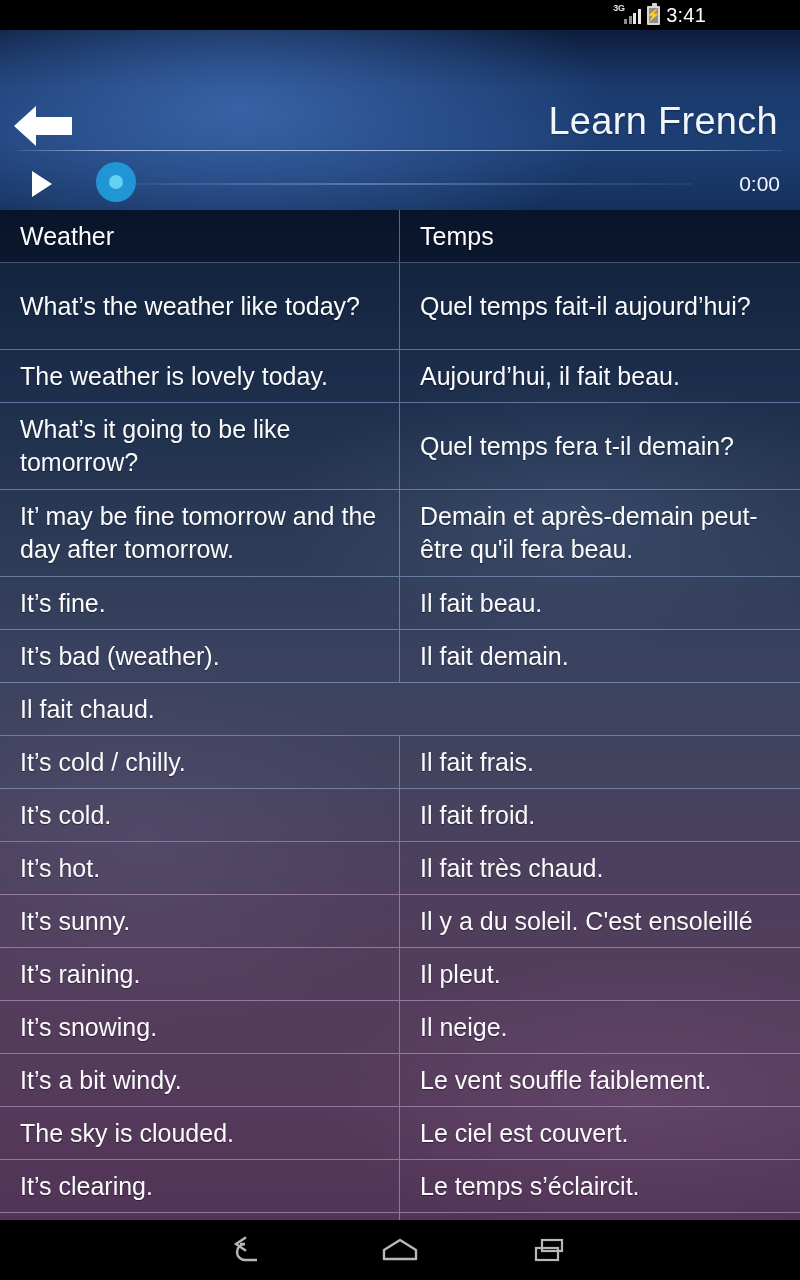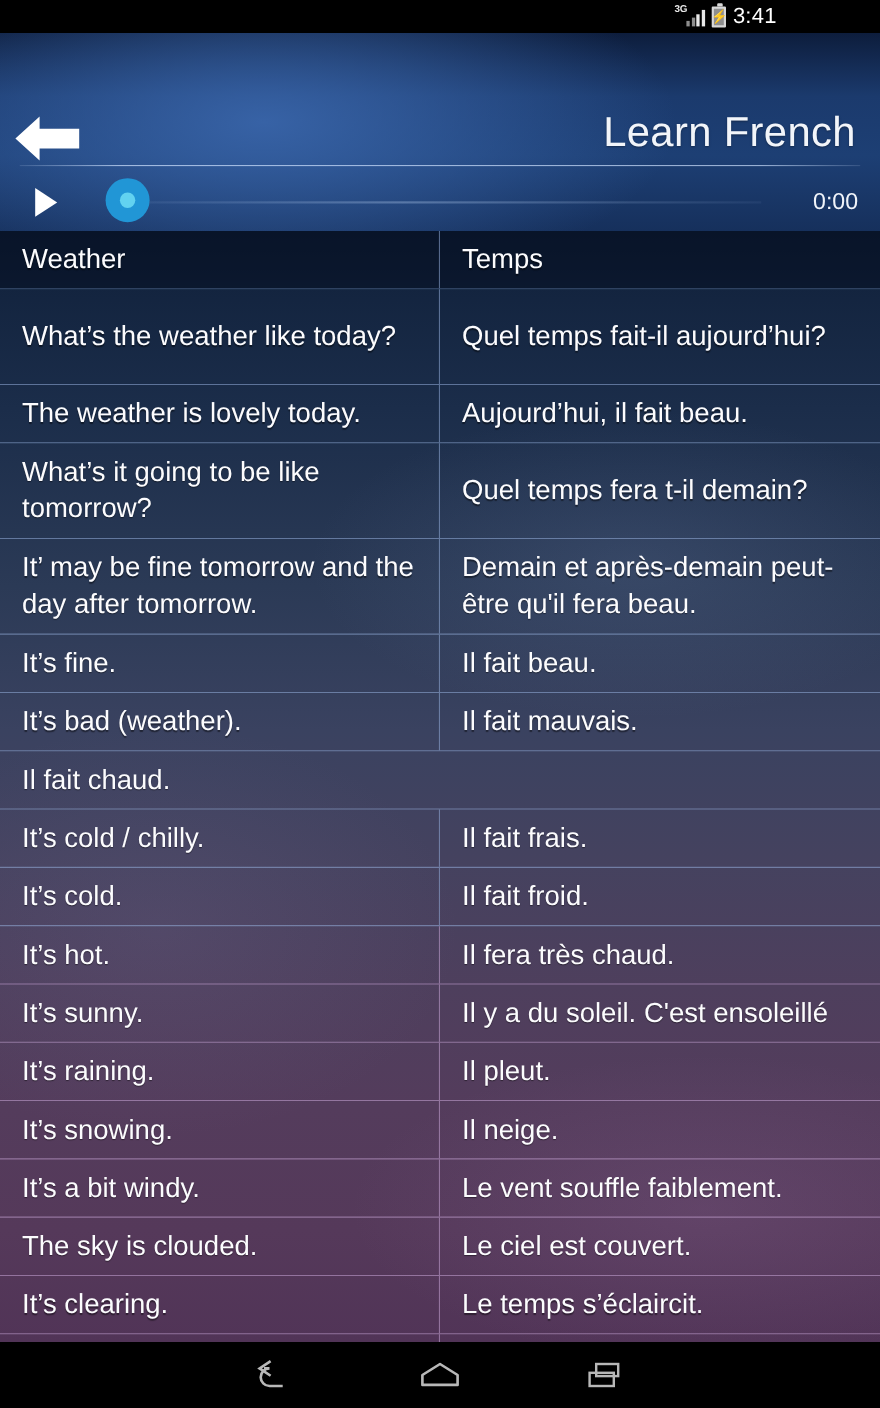--- a/index.html
+++ b/index.html
@@ -214,36 +214,36 @@
         <div class="row r2">
           <div class="cell en">It’ may be fine tomorrow and the day after tomorrow.</div>
           <div class="cell fr">Demain et après-demain peut-être qu'il fera beau.</div>
         </div>
         <div class="row r1">
           <div class="cell en">It’s fine.</div>
           <div class="cell fr">Il fait beau.</div>
         </div>
         <div class="row r1">
           <div class="cell en">It’s bad (weather).</div>
-          <div class="cell fr">Il fait mauvais.</div>
+          <div class="cell fr">Il fait demain.</div>
         </div>
         <div class="row r1">
           <div class="cell fr">Il fait chaud.</div>
         </div>
         <div class="row r1">
           <div class="cell en">It’s cold / chilly.</div>
           <div class="cell fr">Il fait frais.</div>
         </div>
         <div class="row r1">
           <div class="cell en">It’s cold.</div>
           <div class="cell fr">Il fait froid.</div>
         </div>
         <div class="row r1 p">
           <div class="cell en">It’s hot.</div>
-          <div class="cell fr">Il fera très chaud.</div>
+          <div class="cell fr">Il fait très chaud.</div>
         </div>
         <div class="row r1 p">
           <div class="cell en">It’s sunny.</div>
           <div class="cell fr">Il y a du soleil. C'est ensoleillé</div>
         </div>
         <div class="row r1 p">
           <div class="cell en">It’s raining.</div>
           <div class="cell fr">Il pleut.</div>
         </div>
         <div class="row r1 p">

